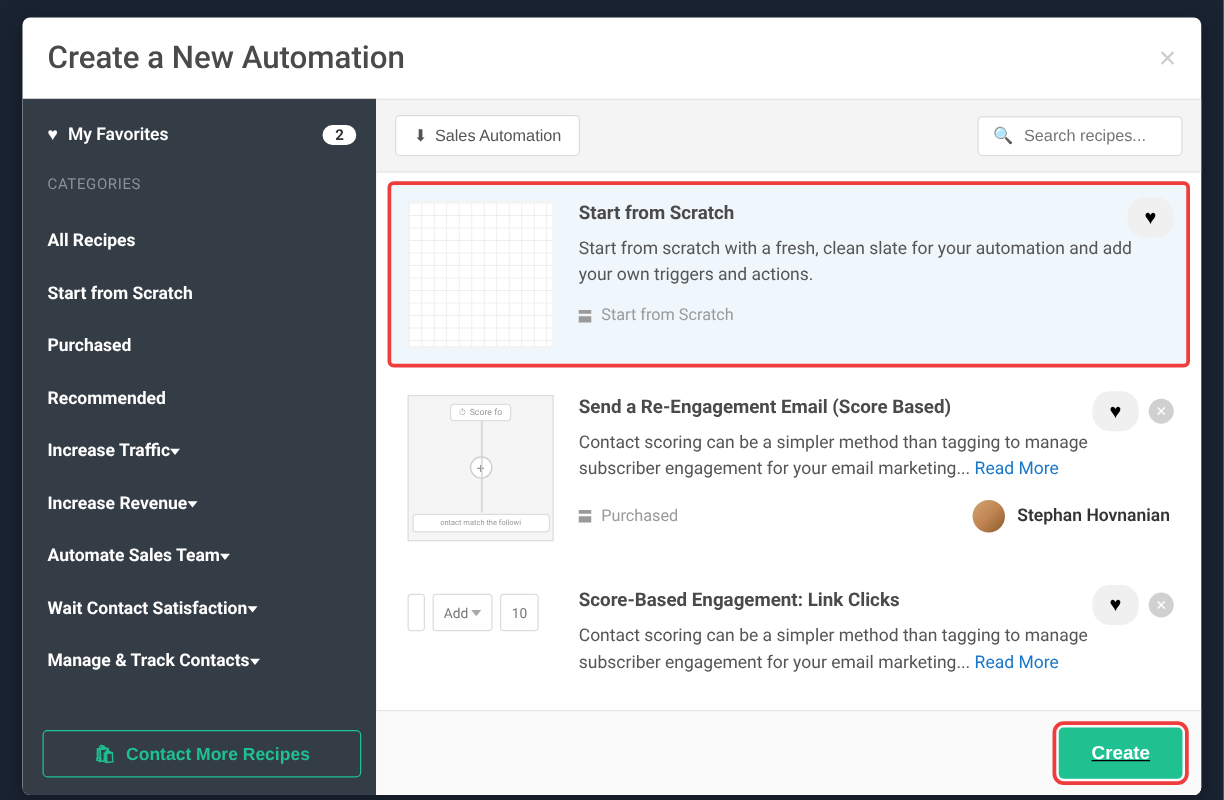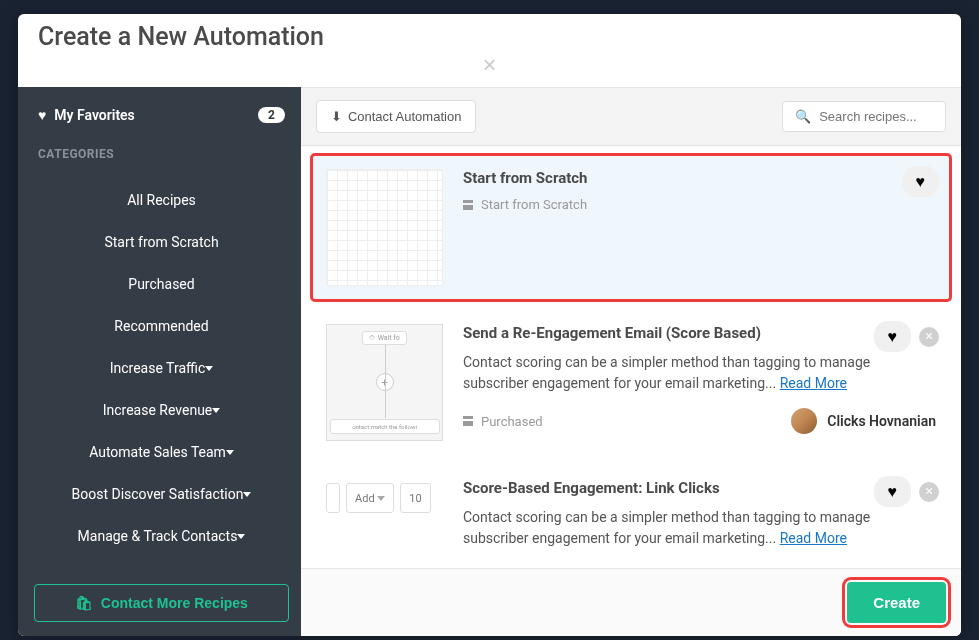--- a/index.html
+++ b/index.html
@@ -18,24 +18,24 @@
   width: 943px;
   height: 622px;
   background: #fff;
   border-radius: 6px;
   box-shadow: 0 4px 20px rgba(0,0,0,0.3);
   display: flex;
   flex-direction: column;
   overflow: hidden;
 }
 .modal-header {
-  padding: 8px 20px;
+  padding: 18px 20px;
   display: flex;
   justify-content: space-between;
-  flex-direction: column;
+  align-items: center;
 }
 .modal-title {
   font-size: 25px;
   font-weight: 500;
   color: #4a4a4a;
 }
 .close-btn {
   font-size: 24px;
   color: #ccc;
   cursor: pointer;
@@ -68,32 +68,32 @@
   background: #fff;
   color: #333;
   border-radius: 10px;
   padding: 1px 10px;
   font-size: 12px;
   font-weight: 700;
 }
 .cat-label {
   color: #8a9199;
   font-size: 12px;
-  font-weight: 700;
+  font-weight: 400;
   letter-spacing: 0.5px;
   margin-bottom: 18px;
   padding: 0 4px;
 }
 .cat-item {
   display: flex;
-  justify-content: center;
+  justify-content: flex-start;
   align-items: center;
   padding: 13px 4px;
   font-size: 14px;
-  font-weight: 400;
+  font-weight: 700;
   cursor: pointer;
 }
 .chev-down {
   width: 0; height: 0;
   border-left: 4px solid transparent;
   border-right: 4px solid transparent;
   border-top: 5px solid #fff;
 }
 .discover-btn {
   margin-top: auto;
@@ -261,21 +261,21 @@
   font-weight: 700;
   color: #4a4a4a;
   margin-bottom: 10px;
 }
 .card-desc {
   font-size: 14px;
   color: #555;
   line-height: 1.5;
   margin-bottom: 14px;
 }
-.read-more { color: #1877c9; cursor: pointer; text-decoration: underline; }
+.read-more { color: #1877c9; cursor: pointer; }
 .card-footer {
   display: flex;
   justify-content: space-between;
   align-items: center;
 }
 .tag {
   display: flex;
   align-items: center;
   gap: 8px;
   color: #9a9a9a;
@@ -318,20 +318,21 @@
   justify-content: center;
   font-size: 11px;
   cursor: pointer;
 }
 .footer-bar {
   background: #fafafa;
   border-top: 1px solid #e6e6e6;
   padding: 13px 15px;
   display: flex;
   justify-content: flex-end;
+  text-decoration: underline;
 }
 .create-btn {
   background: #1ec18f;
   color: #fff;
   border: none;
   border-radius: 4px;
   padding: 12px 26px;
   font-size: 15px;
   font-weight: 600;
   cursor: pointer;
@@ -390,87 +391,88 @@
       </div>
       <div class="cat-item">
         <span>Increase Revenue</span>
         <span class="chev-down"></span>
       </div>
       <div class="cat-item">
         <span>Automate Sales Team</span>
         <span class="chev-down"></span>
       </div>
       <div class="cat-item">
-        <span>Boost Discover Satisfaction</span>
+        <span>Wait Contact Satisfaction</span>
         <span class="chev-down"></span>
       </div>
       <div class="cat-item">
         <span>Manage &amp; Track Contacts</span>
         <span class="chev-down"></span>
       </div>
 
       <button class="discover-btn">
         <span>🛍</span>
         <span>Contact More Recipes</span>
       </button>
     </div>
 
     <div class="content">
       <div class="toolbar">
         <button class="import-btn">
           <span>⬇</span>
-          <span>Contact Automation</span>
+          <span>Sales Automation</span>
         </button>
         <div class="search-box">
           <span class="search-icon">🔍</span>
           <input type="text" placeholder="Search recipes..." style="">
         </div>
       </div>
 
       <div class="cards">
 
         <div class="card selected">
           <div class="thumb"></div>
           <div class="card-body">
             <div class="card-title">Start from Scratch</div>
+            <div class="card-desc">Start from scratch with a fresh, clean slate for your automation and add your own triggers and actions.</div>
             <div class="card-footer">
               <div class="tag">
                 <span class="boxes-icon"></span>
                 <span>Start from Scratch</span>
               </div>
             </div>
           </div>
           <div class="card-actions">
             <div class="fav-pill">
               <span>♥</span>
             </div>
           </div>
         </div>
 
         <div class="card">
           <div class="thumb preview">
             <div class="vline"></div>
             <div class="wait-pill">
                 <span>⏱</span>
-                <span>Wait fo</span>
+                <span>Score fo</span>
               </div>
             <div class="circle-plus">+</div>
             <div class="match-text">ontact match the followi</div>
           </div>
           <div class="card-body">
             <div class="card-title">Send a Re-Engagement Email (Score Based)</div>
             <div class="card-desc"><span>Contact scoring can be a simpler method than tagging to manage subscriber engagement for your email marketing...</span> <span class="read-more">Read More</span></div>
             <div class="card-footer">
               <div class="tag">
                 <span class="boxes-icon"></span>
                 <span>Purchased</span>
               </div>
               <div class="author">
                 <div class="avatar"></div>
-                <span>Clicks Hovnanian</span>
+                <span>Stephan Hovnanian</span>
               </div>
             </div>
           </div>
           <div class="card-actions">
             <div class="fav-pill">
               <span>♥</span>
             </div>
             <div class="remove-circle">
               <span>✕</span>
             </div>

